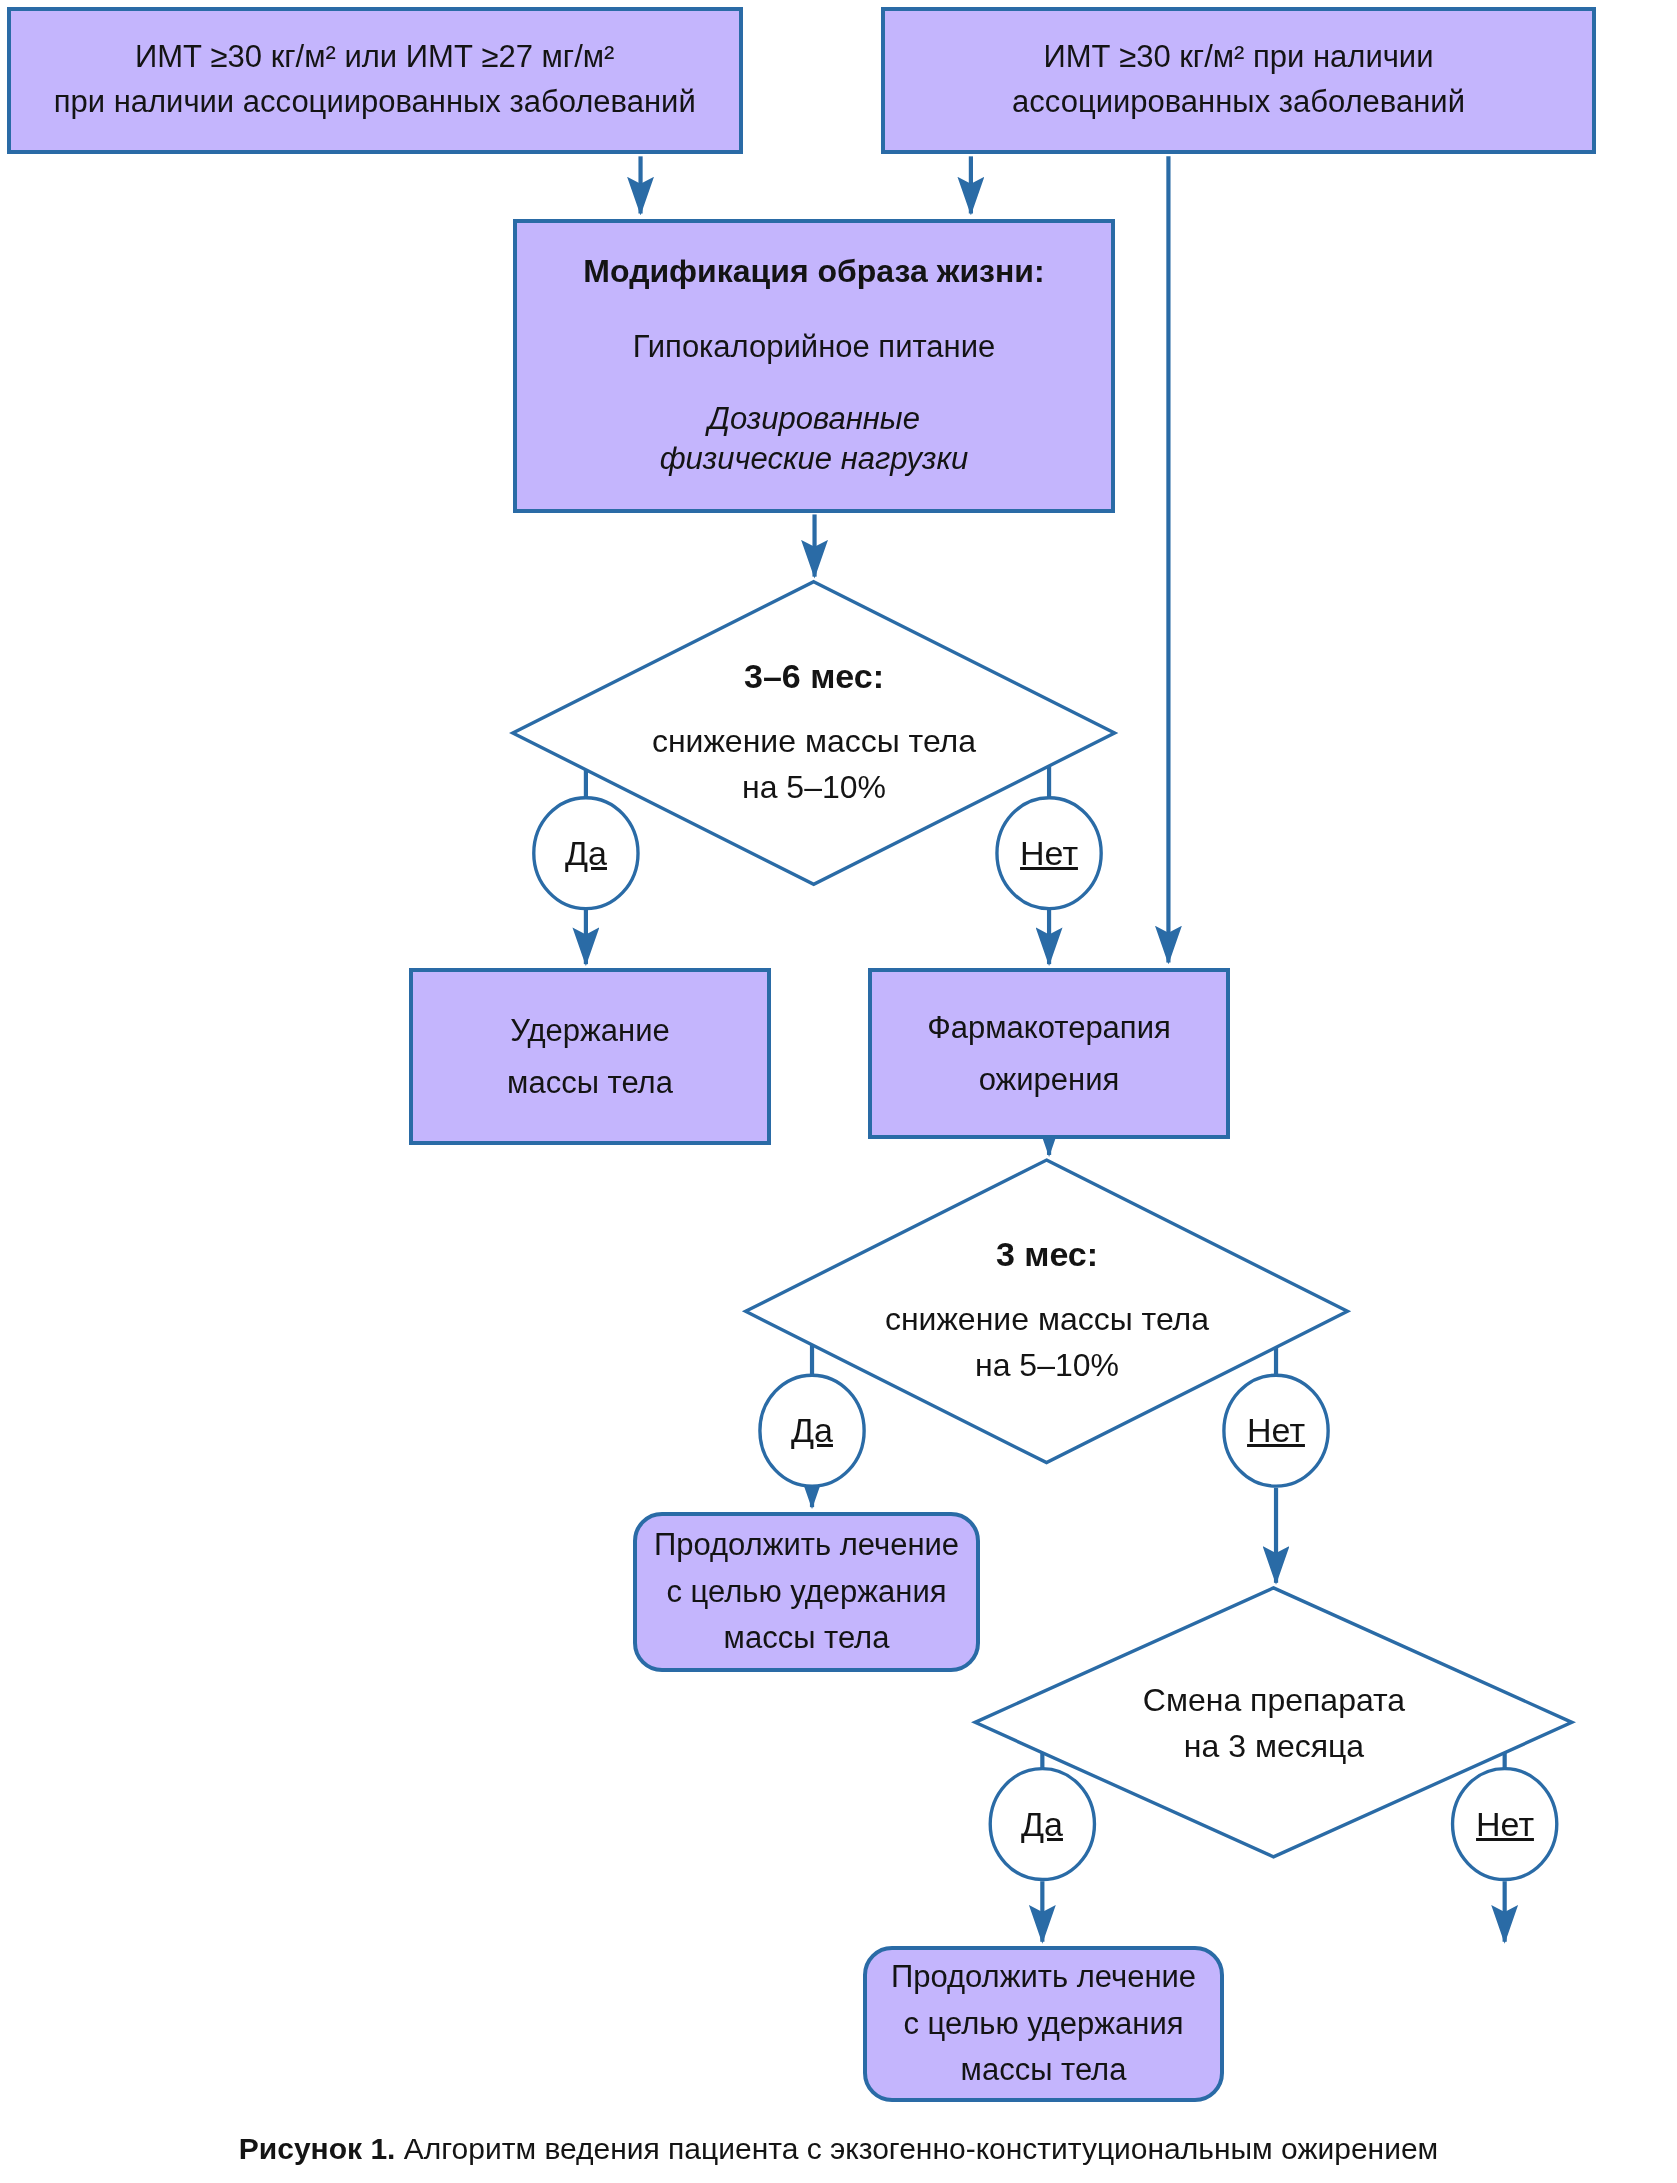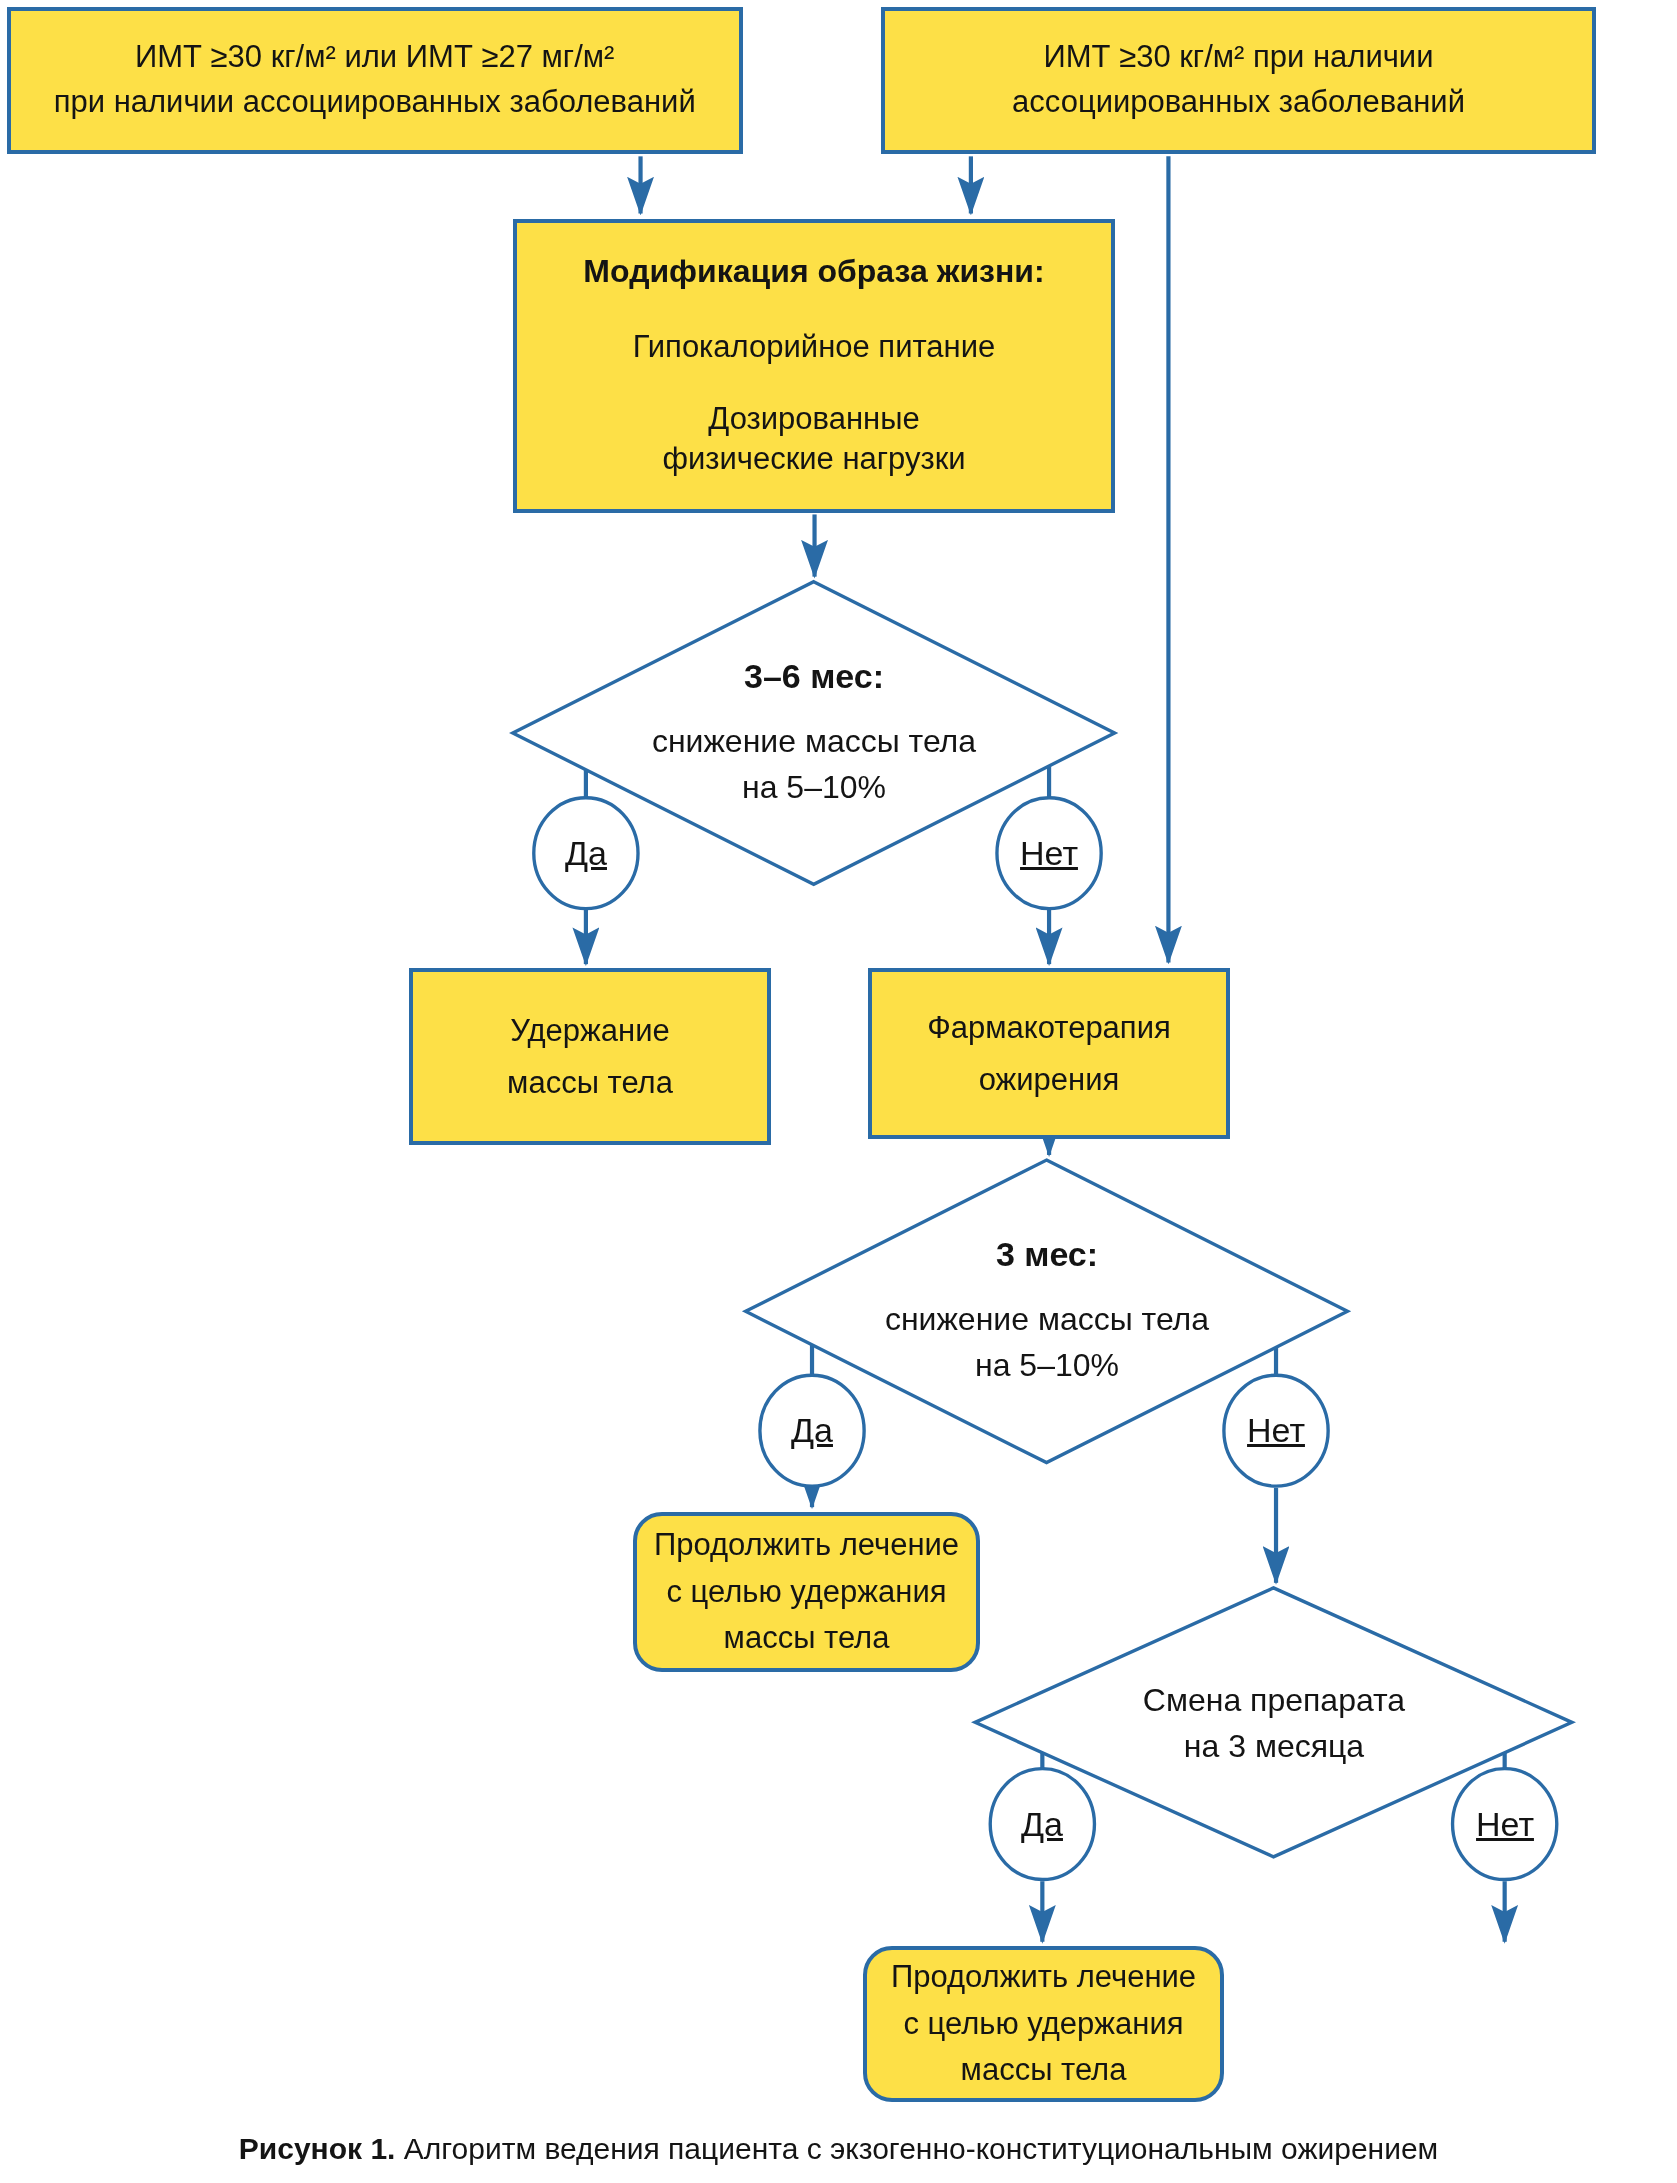--- a/index.html
+++ b/index.html
@@ -5,34 +5,34 @@
   :root { --line-color:#2a6ba6; --text-color:#141414; }
   html,body { margin:0; padding:0; background:#fff; }
   .page {
     position:relative; width:1677px; height:2183px; background:#fff;
     font-family:"Liberation Sans", sans-serif; color:var(--text-color); overflow:hidden;
   }
   svg.layer { position:absolute; left:0; top:0; width:1677px; height:2183px; }
   .shape { fill:#ffffff; stroke:var(--line-color); stroke-width:4; }
   .conn  { stroke:var(--line-color); stroke-width:5; fill:none; }
   .node {
-    position:absolute; box-sizing:border-box; border:4.2px solid var(--line-color); background:#fde047;
+    position:absolute; box-sizing:border-box; border:4.2px solid var(--line-color); background:#c4b5fd;
     display:flex; flex-direction:column; align-items:center; justify-content:center; text-align:center;
   }
   .overlay {
     position:absolute; display:flex; flex-direction:column; align-items:center; justify-content:center;
     text-align:center; pointer-events:none;
   }
   .fs37 { font-size:31px; line-height:1.45; }
   .lh165 { line-height:1.65; }
   .lh15 { line-height:1.5;border-radius:29px; }
   .bold { font-weight:bold; }
   .lifestyle-title { font-size:32px; font-weight:bold; margin-bottom:39px; }
   .lifestyle-item1 { font-size:31px; margin-bottom:34px; }
-  .lifestyle-item2 { font-size:31px; line-height:1.3; }
+  .lifestyle-item2 { font-size:31px; line-height:1.3;font-style:italic; }
   .diamond-title { font-size:34px; font-weight:bold; margin-bottom:22px; }
   .diamond-body  { font-size:32px; line-height:1.45; }
   .yesno { position:absolute; width:104px; height:111px; display:flex; align-items:center;
            justify-content:center; font-size:34px;text-decoration:underline; }
   .caption { position:absolute; left:0; top:2132px; width:1677px; text-align:center; font-size:30px; }
 </style>
 </head>
 <body>
 
 <div class="page">

